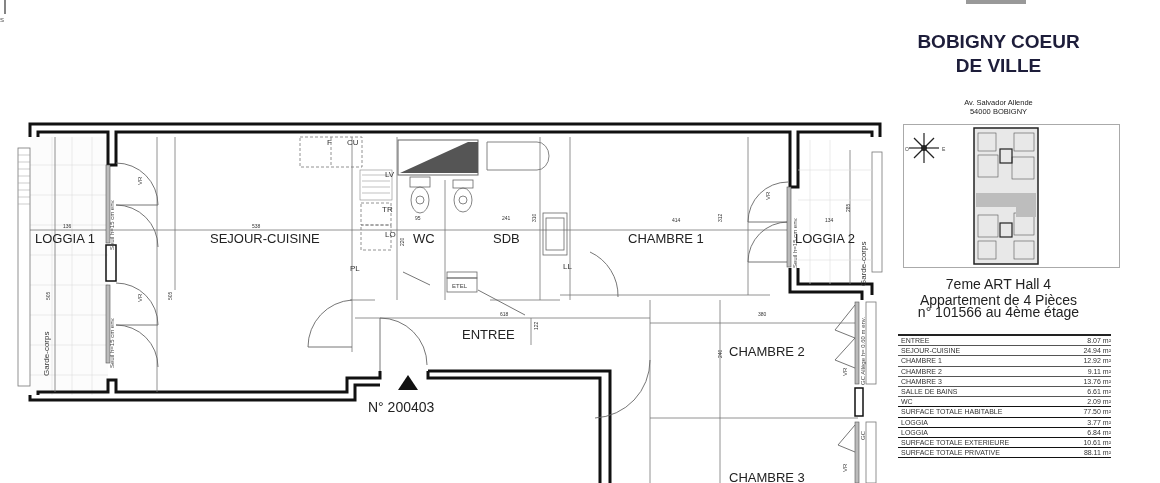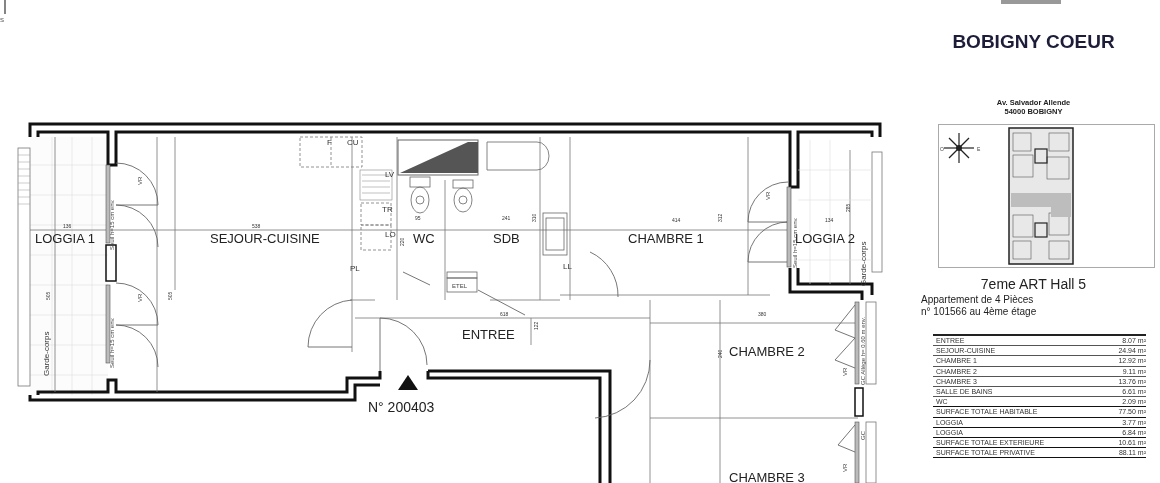--- a/index.html
+++ b/index.html
@@ -9,32 +9,32 @@
   .wall { fill: none; stroke: #111; stroke-width: 3; }
   .thin { fill: none; stroke: #777; stroke-width: 0.8; }
   .dash { fill: none; stroke: #777; stroke-width: 0.8; stroke-dasharray: 3 2; }
   .door { fill: none; stroke: #666; stroke-width: 0.9; }
   .grid { stroke: #ddd; stroke-width: 0.6; }
   .room-label { font-family: "Liberation Sans", sans-serif; font-size: 13px; fill: #222; }
   .dim { font-family: "Liberation Sans", sans-serif; font-size: 5px; fill: #333; }
   .tiny { font-family: "Liberation Sans", sans-serif; font-size: 6px; fill: #444; }
   .small { font-family: "Liberation Sans", sans-serif; font-size: 8px; fill: #333; }
 
-  #panel { position: absolute; left: 921px; top: 0; width: 225px; height: 483px; }
+  #panel { position: absolute; left: 886px; top: 0; width: 225px; height: 483px; }
   .top-mark { position: absolute; left: 80px; top: 0; width: 60px; height: 4px; background: #555; opacity: .6; }
   .project-title { position: absolute; left: 0; top: 30px; width: 225px; text-align: center;
                    font-weight: bold; font-size: 19px; line-height: 24px; color: #1d1d3a; }
   .address { position: absolute; left: 0; top: 98px; width: 225px; text-align: center;
-             font-weight: bold; font-size: 7.5px; line-height: 9px; color: #222; }
+             font-weight: normal; font-size: 7.5px; line-height: 9px; color: #222; }
   .mini-map { position: absolute; left: 17px; top: 124px; width: 215px; height: 142px;
               border: 1px solid #aaa; background: #fff; }
   .apt-title { position: absolute; left: 0; top: 276px; width: 225px; text-align: center;
                font-size: 14px; color: #222; }
-  .apt-sub { position: absolute; left: 0; top: 294px; width: 225px; 
-             font-size: 10px; line-height: 12px; color: #222; }
+  .apt-sub { position: absolute; left: 0; top: 294px; width: 225px; text-align: center;
+             font-size: 14px; line-height: 12px; color: #222; }
   .table { position: absolute; left: 12px; top: 334px; width: 213px; border-top: 2px solid #222; }
   .row { display: flex; justify-content: space-between; font-size: 7px; height: 9.2px; line-height: 9.2px;
          border-bottom: 1px solid #555; padding: 0 0 0 3px; color: #333; }
   .row.total { border-bottom: 1.5px solid #111; }
   .row .val { padding-right: 0; }
 </style>
 </head>
 <body>
 
 <svg id="plan" viewBox="0 0 935 483" xmlns="http://www.w3.org/2000/svg">
@@ -242,20 +242,21 @@
   <text class="dim" transform="translate(722,358) rotate(-90)">240</text>
 
   <polygon points="408,375 398,390 418,390" fill="#111"></polygon>
   <text x="368" y="412" font-size="14" fill="#222" font-family="Liberation Sans, sans-serif">N° 200403</text>
 </svg>
 
 <div id="panel">
   <div class="top-mark"></div>
   <div class="project-title">
     <div>BOBIGNY COEUR</div>
+    <div>DE VILLE</div>
   </div>
   <div class="address">
     <div>Av. Salvador Allende</div>
     <div>54000 BOBIGNY</div>
   </div>
 
   <div class="mini-map">
     <svg width="215" height="142" viewBox="0 0 215 142">
       <g stroke="#222" stroke-width="1.2">
         <line x1="20" y1="8" x2="20" y2="38"></line>
@@ -280,21 +281,21 @@
             <rect x="110" y="88" width="20" height="22"></rect>
           <rect x="74" y="116" width="18" height="18"></rect>
             <rect x="110" y="116" width="20" height="18"></rect>
         </g>
         <rect x="72" y="68" width="60" height="14" fill="#bdbdbd"></rect>
         <rect x="112" y="82" width="20" height="10" fill="#bdbdbd"></rect>
       </g>
     </svg>
   </div>
 
-  <div class="apt-title">7eme ART Hall 5</div>
+  <div class="apt-title">7eme ART Hall 4</div>
   <div class="apt-sub">
     <div>Appartement de 4 Pièces</div>
     <div>n° 101566 au 4ème étage</div>
   </div>
 
   <div class="table" id="surface-table">
       <div class="row">
         <span>ENTREE</span>
         <span class="val">8.07 m²</span>
       </div>

